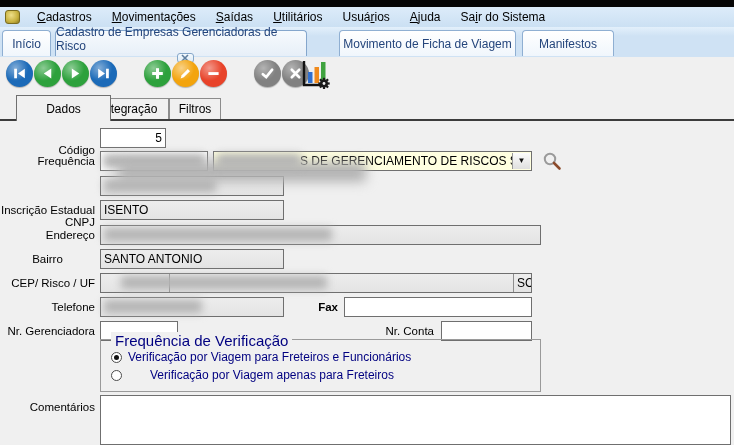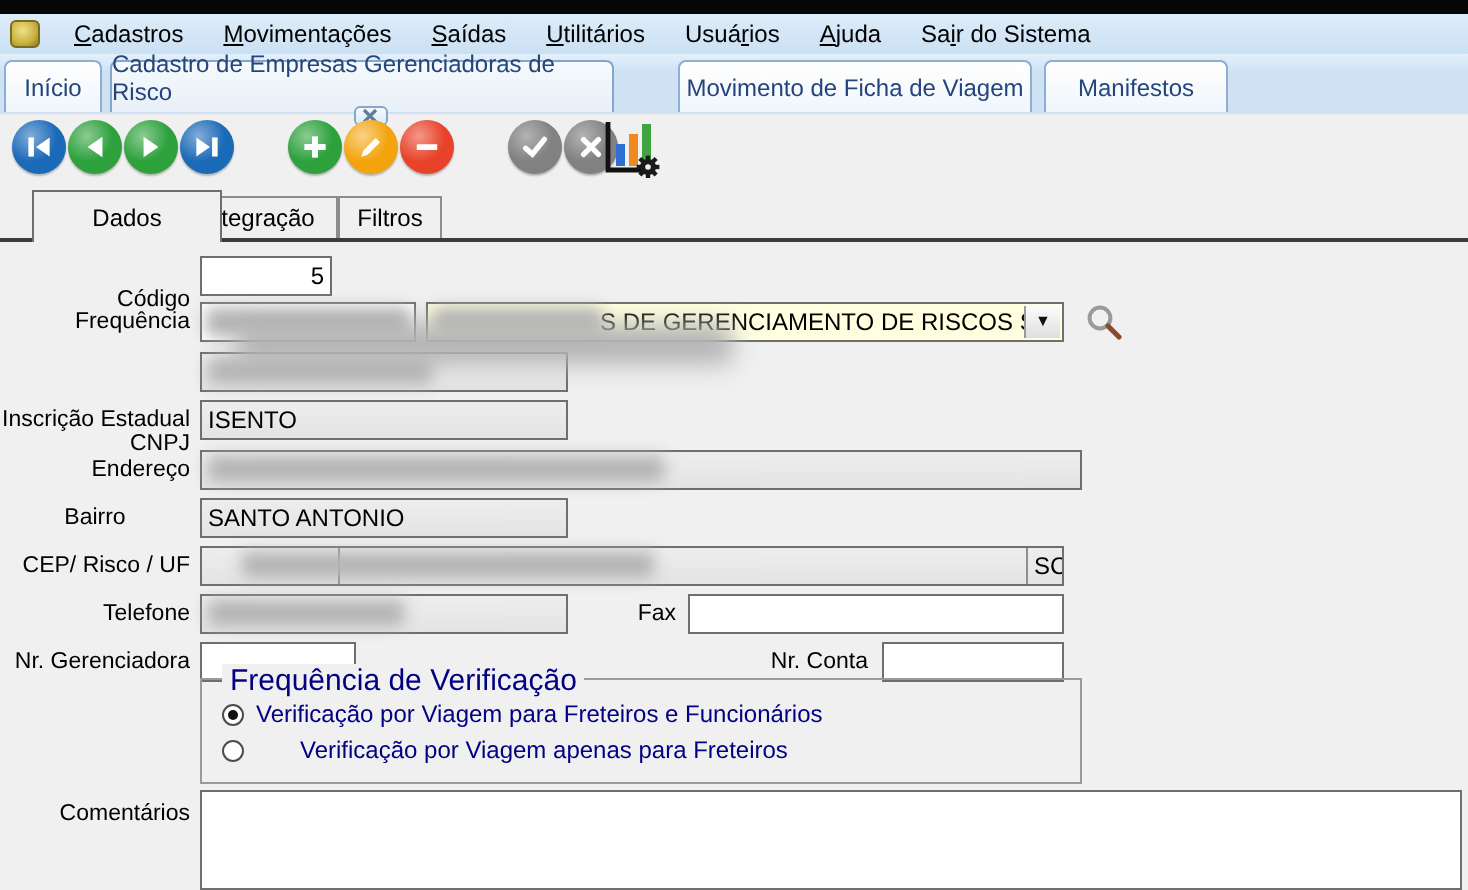--- a/index.html
+++ b/index.html
@@ -194,21 +194,21 @@
 <div class="lbl" style="top:140px;">Código</div>
 <div class="lbl" style="top:151px;">Frequência</div>
 <div class="lbl" style="top:176px;margin-top:36px;">CNPJ</div>
 <div class="lbl" style="top:200px;">Inscrição Estadual</div>
 <div class="lbl" style="top:225px;">Endereço</div>
 <div class="lbl" style="top:249px;text-align:center;">Bairro</div>
 <div class="lbl" style="top:273px;">CEP/ Risco / UF</div>
 <div class="lbl" style="top:297px;">Telefone</div>
 <div class="lbl" style="top:321px;">Nr. Gerenciadora</div>
 <div class="lbl" style="top:397px;">Comentários</div>
-<div class="lbl" style="left:282px;top:297px;width:56px;">Fax</div>
+<div class="lbl" style="left:282px;top:297px;width:56px;font-weight:bold;">Fax</div>
 <div class="lbl" style="left:340px;top:321px;width:94px;">Nr. Conta</div>
 
 <div class="fld" style="left:100px;top:128px;width:66px;text-align:right;">5</div>
 
 <div class="fld" style="left:100px;top:151px;width:108px;"></div>
 <div class="combo">
   <span>S DE GERENCIAMENTO DE RISCOS S/A</span>
   <span class="combo-arrow">▼</span>
 </div>
 <svg style="position:absolute;left:541px;top:150px;" width="22" height="22" viewBox="0 0 22 22">

